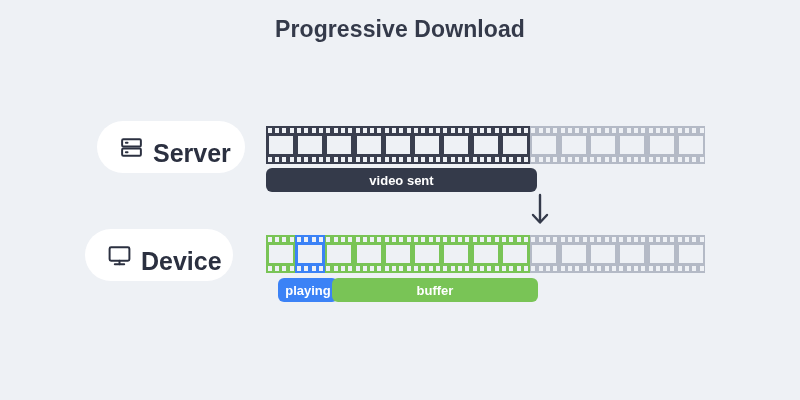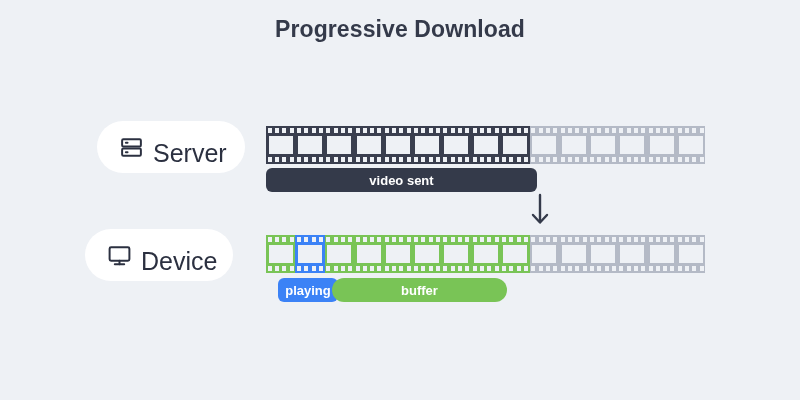--- a/index.html
+++ b/index.html
@@ -41,21 +41,21 @@
     background: #ffffff;
     border-radius: 26px;
     display: flex;
     align-items: center;
     gap: 9px;
     padding: 0 20px 0 22px;
     box-sizing: border-box;
   }
   .pill .pill-label {
     font-size: 25px;
-    font-weight: normal;
+    font-weight: bold;
     color: #2b3040;
     line-height: 1;
     white-space: nowrap;
     margin-top: 12px;
   }
   .pill .pill-icon {
     width: 25px;
     height: 25px;
     display: block;
     flex: 0 0 auto;
@@ -132,23 +132,22 @@
   }
   #cap-video-sent {
     left: 266px; top: 168px; width: 271px;
     background: #343a4a;
   }
   #cap-playing {
     left: 278px; top: 278px; width: 60px;
     background: #3b82f6;
   }
   #cap-buffer {
-    left: 332px; top: 278px; width: 175px;
+    left: 332px; top: 278px; width: 206px;
     background: #79c456;
-    border-radius: 12px;
   }
 
   
   #arrow {
     position: absolute;
     left: 525px;
     top: 193px;
     width: 30px;
     height: 34px;
   }

